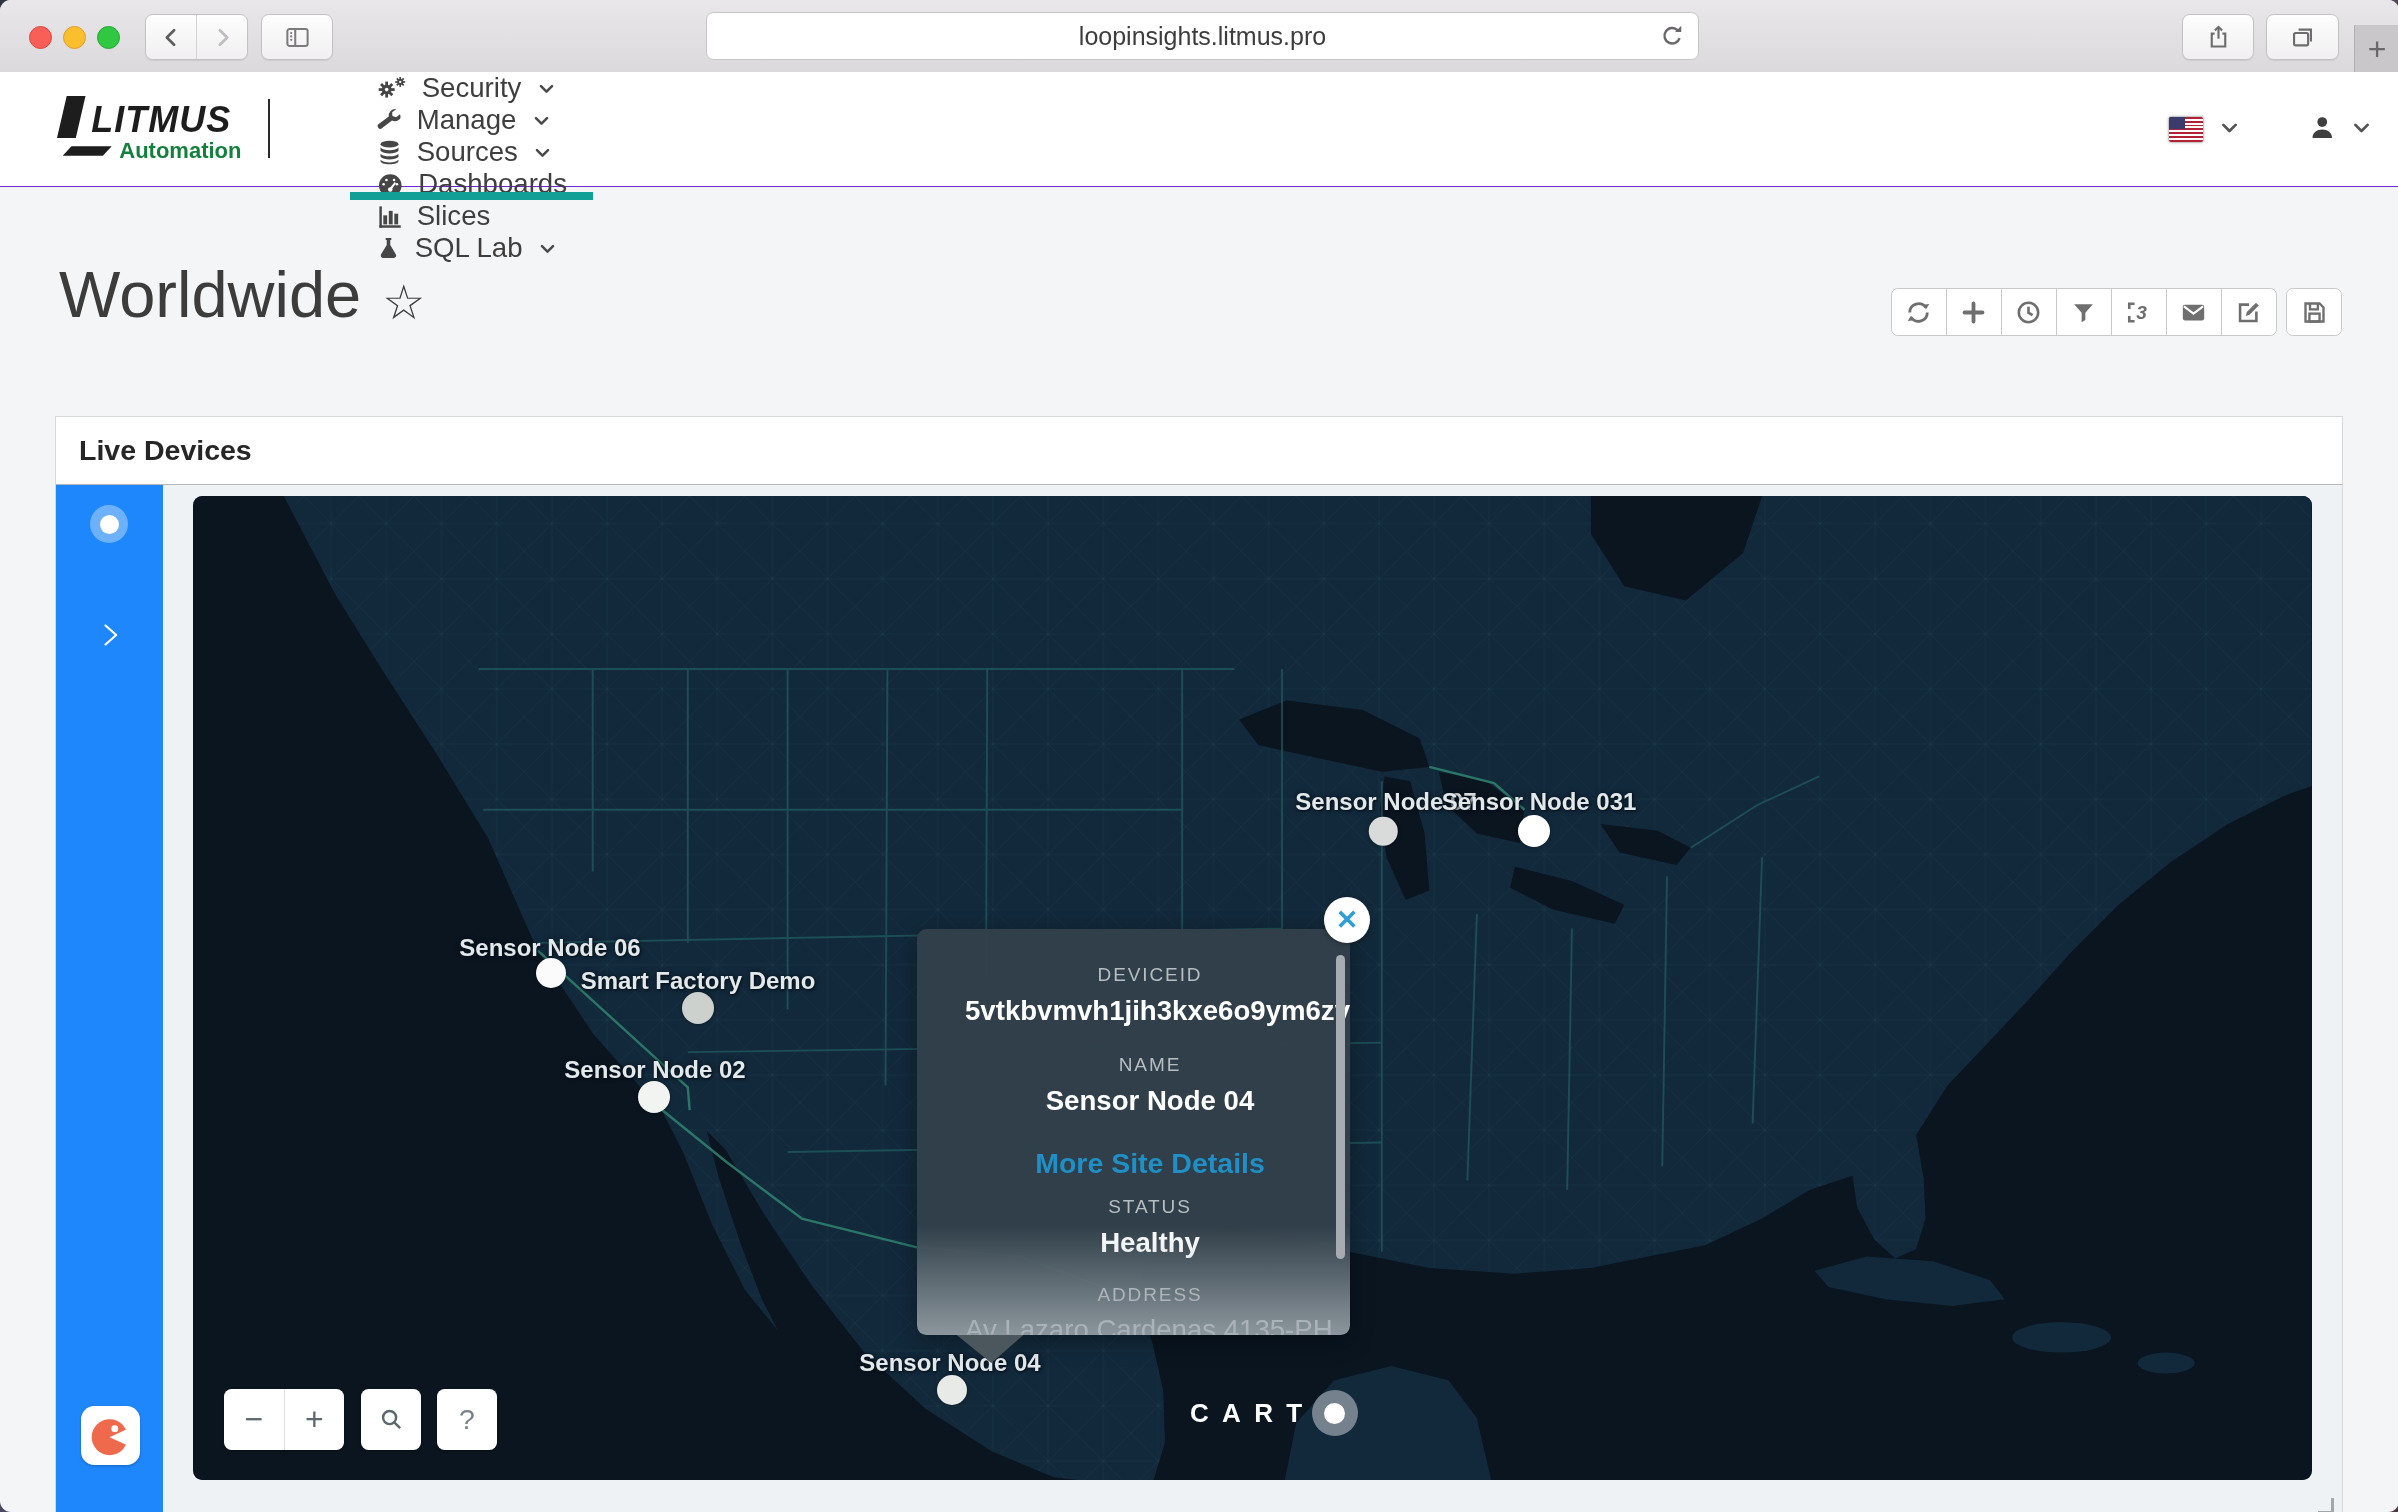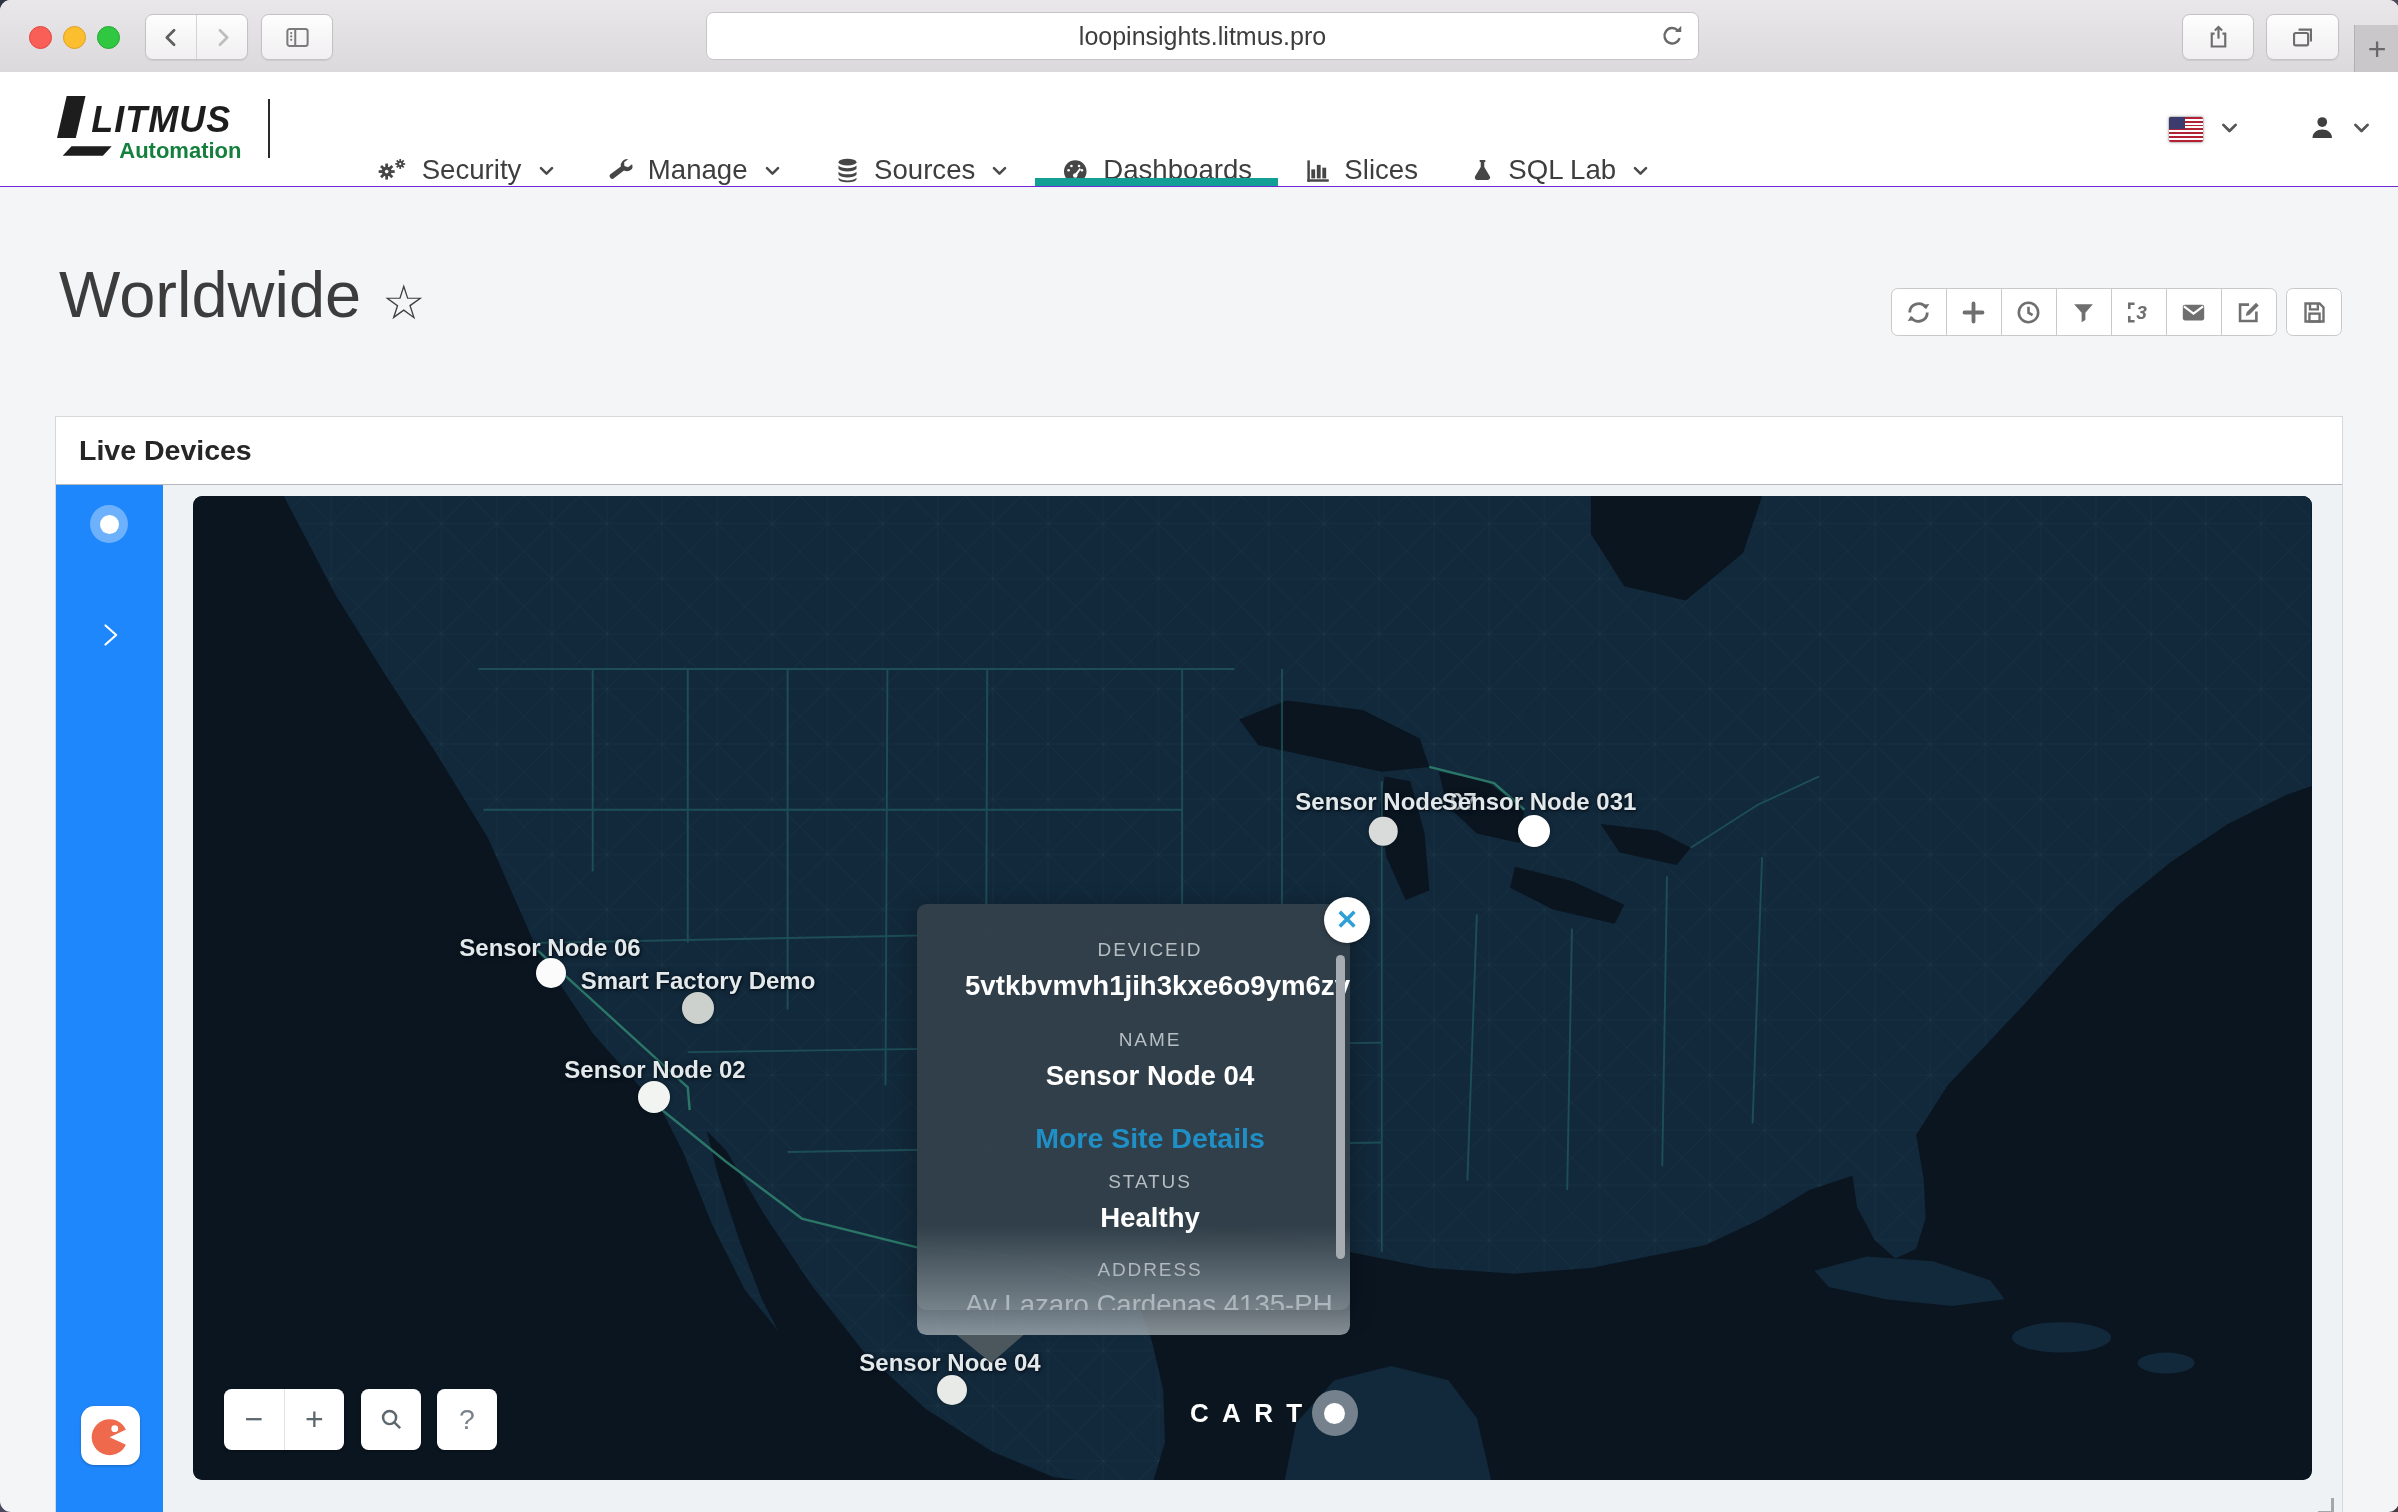--- a/index.html
+++ b/index.html
@@ -32,21 +32,21 @@
   .litmus .tri{width:28.5px;height:42px;background:#1d1d1d;clip-path:polygon(34% 0,100% 0,66% 100%,0 100%);margin-right:5.7px;}
   .litmus .word{font-style:italic;font-weight:900;font-size:36px;letter-spacing:1px;color:#1d1d1d;}
   .litmus .row2{display:flex;align-items:center;margin-top:1.9px;margin-left:5.7px;}
   .litmus .bar{width:49px;height:9.5px;background:#1d1d1d;clip-path:polygon(18% 0,100% 0,82% 100%,0 100%);margin-right:7.6px;}
   .litmus .sub{font-weight:800;font-size:22px;color:#15803d;}
   .brand-sep{width:1.9px;height:59px;background:#2a2a2a;margin:0 27px;}
   .loopins{font-size:48px;color:#161616;position:relative;letter-spacing:0;}
   .loopins .thin{font-weight:300;}
   .loopins .bold{font-weight:800;}
   .loopins .mark{position:absolute;top:-15px;right:-27px;font-size:28.5px;font-weight:800;color:#3ecf8e;}
-  .menu{display:flex;align-items:flex-end;height:100%;margin-left:53px;}
+  .menu{display:flex;align-items:flex-start;height:100%;margin-left:53px;flex-direction:column;}
   .mitem{display:flex;align-items:center;gap:13.3px;padding:0 26px;color:#3e3e3e;font-size:27.6px;position:relative;cursor:default;}
   .mitem .micon{color:#464646;display:flex;}
   .mitem .caret{color:#4a4a4a;display:flex;margin-left:1.9px;}
   .mitem.active::after{content:"";position:absolute;left:0;right:0;bottom:0;height:7.6px;background:#12a096;}
   .nav-right{position:absolute;right:27px;top:0;height:100%;display:flex;align-items:center;gap:15px;}
   .flag{width:34px;height:25px;border-radius:2.9px;border:1px solid #c9c9c9;position:relative;overflow:hidden;background:repeating-linear-gradient(180deg,#b22234 0 1.9px,#fff 1.9px 3.8px);box-shadow:0 0 2.9px rgba(0,0,0,.2);}
   .flag .canton{position:absolute;left:0;top:0;width:16px;height:12.4px;background:#3c3b6e;}
   .spacer40{width:38px;}
 
   
@@ -77,21 +77,21 @@
   .map svg.geo{position:absolute;left:0;top:0;}
   .mlabel{position:absolute;transform:translate(-50%,-50%);font-size:24px;font-weight:700;color:#e3e8ea;white-space:nowrap;text-shadow:0 0 5.7px rgba(5,15,25,.9),1px 1px 1.9px rgba(5,15,25,.9);z-index:3;}
   .mdot{position:absolute;border-radius:50%;transform:translate(-50%,-50%);z-index:4;box-shadow:0 0 3.8px rgba(0,0,0,.4);}
   .m0{width:28.5px;height:28.5px;background:#d8dbd9;}
   .m1{width:32px;height:32px;background:#ffffff;}
   .m2{width:30px;height:30px;background:#fafbfa;}
   .m3{width:32px;height:32px;background:#cdd1ce;}
   .m4{width:32px;height:32px;background:#f2f4f2;}
   .m5{width:30px;height:30px;background:#e8eae8;}
 
-  .popup{position:absolute;left:724px;top:408px;width:433px;height:406px;background:rgba(50,64,73,.97);border-radius:9.5px;z-index:6;box-shadow:0 5.7px 23px rgba(0,0,0,.35);overflow:hidden;box-sizing:border-box;padding:34px 15px 0 48px;}
+  .popup{position:absolute;left:724px;top:433px;width:433px;height:406px;background:rgba(50,64,73,.97);border-radius:9.5px;z-index:6;box-shadow:0 5.7px 23px rgba(0,0,0,.35);overflow:hidden;box-sizing:border-box;padding:34px 15px 0 48px;}
   .plabel{font-size:19px;letter-spacing:1.9px;color:#b7bec2;line-height:23px;}
   .pvalue{font-size:27.6px;font-weight:600;color:#fff;line-height:34px;margin-top:7.6px;white-space:nowrap;}
   .psec{margin-top:25px;}
   .plink{margin-top:28.5px;font-size:28.5px;font-weight:700;color:#1f8fc6;line-height:34px;}
   .psec2{margin-top:15px;}
   .psec3{margin-top:23px;}
   .pvalue.dim{color:rgba(219,226,230,.82);font-weight:500;}
   .pfade{position:absolute;left:724px;top:730px;width:433px;height:109px;z-index:7;border-radius:0 0 9.5px 9.5px;background:linear-gradient(180deg,rgba(160,170,176,0) 0%,rgba(163,172,178,.80) 100%);}
   .pscroll{position:absolute;left:1143px;top:459px;width:8.6px;height:304px;background:#a6acb1;border-radius:4.8px;z-index:8;}
   .ptail{position:absolute;left:763px;top:838px;width:68px;height:28.5px;background:#4b565d;clip-path:polygon(0 0,100% 0,52% 100%);z-index:6;}

